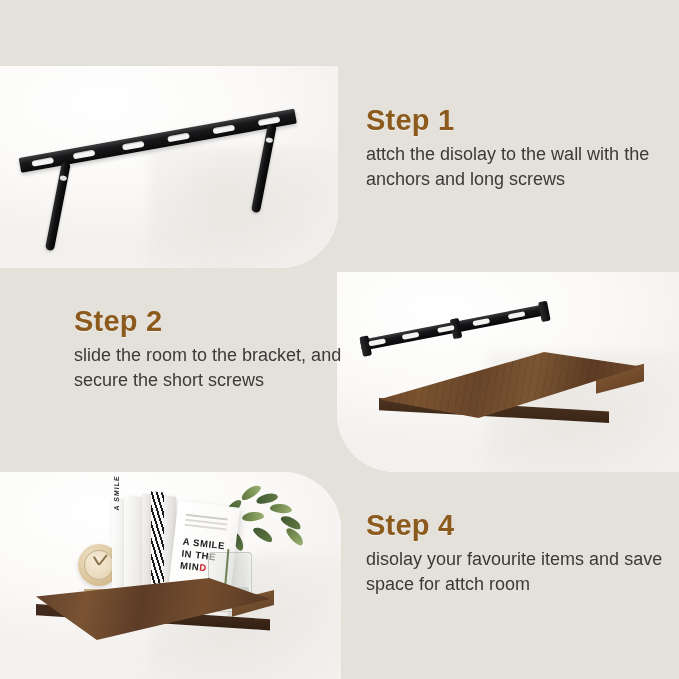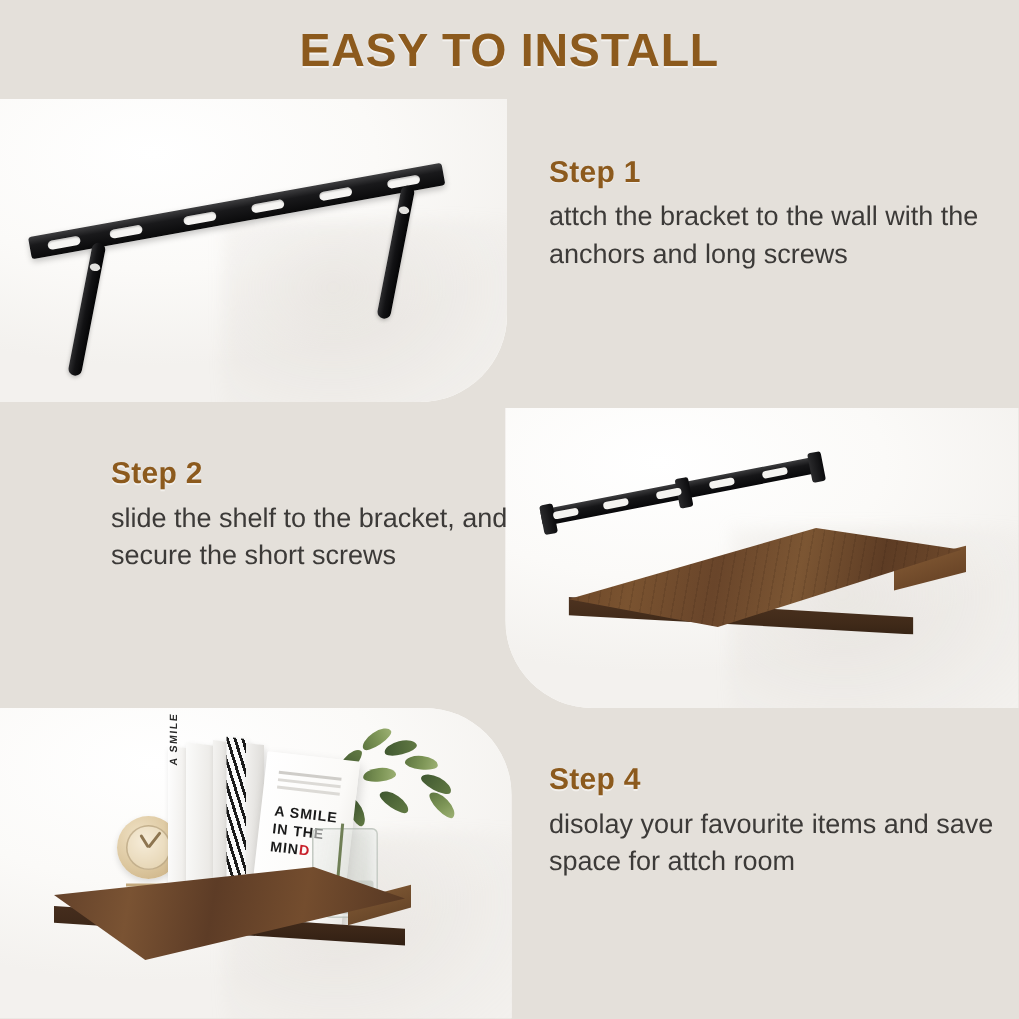--- a/index.html
+++ b/index.html
@@ -471,21 +471,21 @@
     border-radius: 50% 50% 50% 50% / 60% 60% 40% 40%;
     background: linear-gradient(100deg, #5d7540 0%, #7e9657 55%, #9db174 100%);
   }
   .plant .leaf.dark { background: linear-gradient(100deg, #3f5730, #627a44); }
 
   
   .step-block {
     position: absolute;
   }
   .step-heading {
-    font-size: 20px;
+    font-size: 29px;
     font-weight: bold;
     color: #8c5a1d;
     text-shadow: 0 1px 0 rgba(255,255,255,0.5);
     margin: 0 0 5px 0;
     letter-spacing: 0.2px;
     font-family: "Liberation Sans", sans-serif;
   }
   .step-body {
     font-size: 18px;
     line-height: 25px;
@@ -496,21 +496,20 @@
 
   #step-1 { left: 366px; top: 104px; width: 300px; }
   #step-2 { left: 31px;  top: 305px; width: 290px; margin-left: 43px; }
   #step-3 { left: 366px; top: 509px; width: 305px; }
 </style>
 </head>
 <body>
 
 <div id="page">
 
-  <div class="header-title">EASY TO INSTALL</div>
 
   <div class="photo-panel" id="panel-1">
     <div class="photo-bg"></div>
     <div class="wall-shadow"></div>
     <div class="bracket-wrap">
       <div class="bracket-bar">
         <span class="slot s1"></span>
         <span class="slot s2"></span>
         <span class="slot s3"></span>
         <span class="slot s4"></span>
@@ -593,26 +592,26 @@
       </div>
 
       <div class="shelf3-front"></div>
       <div class="shelf3-side"></div>
       <div class="shelf3-top"></div>
     </div>
   </div>
 
   <div class="step-block" id="step-1">
     <p class="step-heading">Step 1</p>
-    <p class="step-body">attch the bracket to the wall with the anchors and long screws</p>
+    <p class="step-body">attch the disolay to the wall with the anchors and long screws</p>
   </div>
 
   <div class="step-block" id="step-2">
     <p class="step-heading">Step 2</p>
-    <p class="step-body">slide the shelf to the bracket, and secure the short screws</p>
+    <p class="step-body">slide the room to the bracket, and secure the short screws</p>
   </div>
 
   <div class="step-block" id="step-3">
     <p class="step-heading">Step 4</p>
     <p class="step-body">disolay your favourite items and save space for attch room</p>
   </div>
 
 </div>
 
 </body></html>

